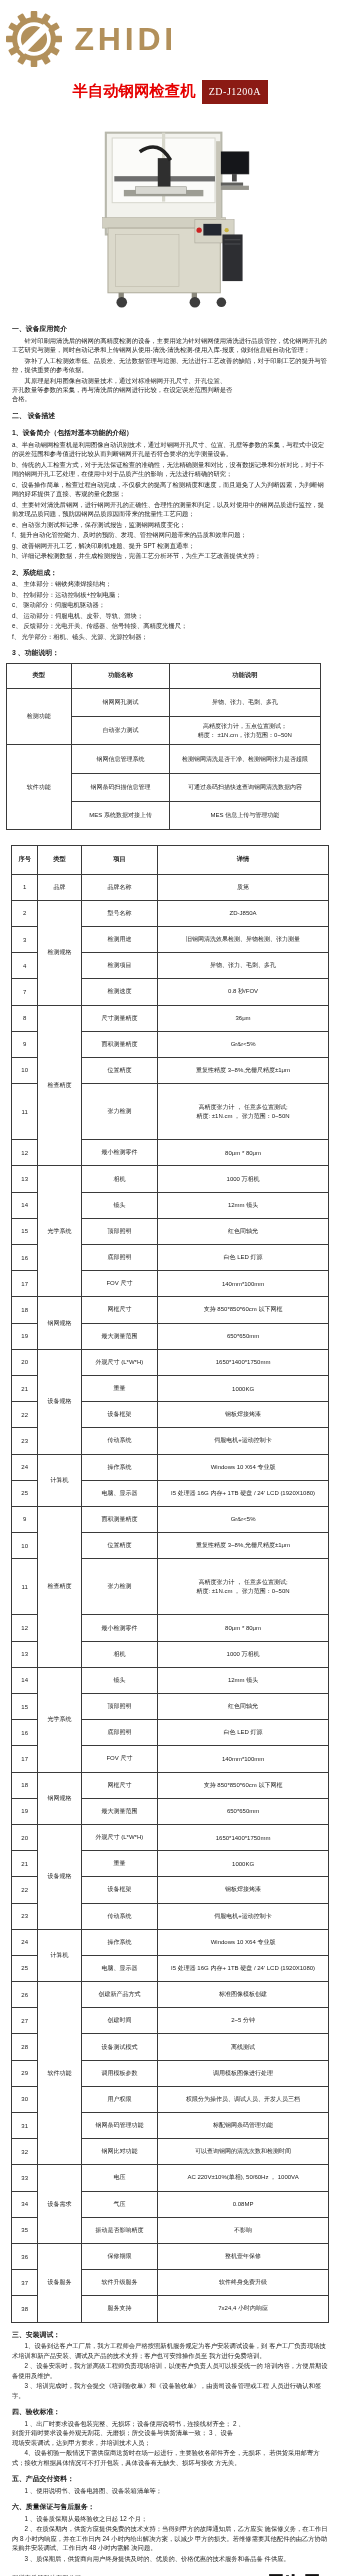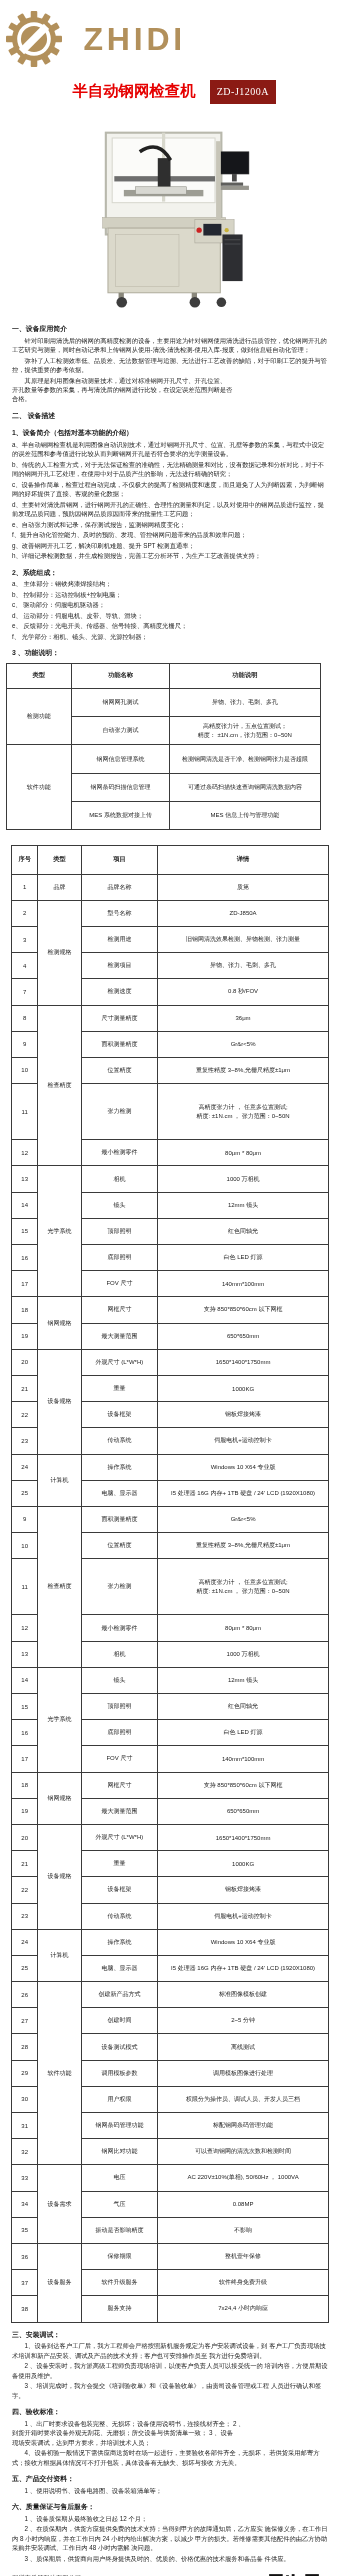--- a/index.html
+++ b/index.html
@@ -1,25 +1,25 @@
 <!DOCTYPE html>
 <html style="font-size:8.8px"><head>
 <meta charset="utf-8">
 <style>
   html,body{margin:0;padding:0;background:#ffffff;}
   body{width:340px;font-family:"Liberation Sans","DejaVu Sans",sans-serif;color:#1c1c1c;}
   .page{width:340px;min-height:2576px;position:relative;overflow:hidden;}
 
   
-  .logo-row{display:flex;align-items:center;gap:22px;padding:8.8px 0 0 5.5px;height:61px;}
+  .logo-row{display:flex;align-items:center;gap:13px;padding:8.8px 0 0 5.5px;height:61px;}
   .brand-text{font-size:32px;font-weight:800;letter-spacing:3.8px;color:#b2905b;line-height:1;}
 
   
   .title-row{display:flex;justify-content:center;align-items:center;gap:6.6px;margin-top:7.7px;height:28.5px;}
-  .page-title{font-family:Liberation Sans, sans-serif;font-size:15.4px;font-weight:bold;color:#e60000;margin:8px;}
+  .page-title{font-family:Liberation Sans, sans-serif;font-size:15.4px;font-weight:bold;color:#e60000;margin:0;}
   .model-badge{background:#8b1a14;color:#ffffff;font-family:Liberation Serif, serif;
     font-size:10px;padding:6.6px 6.6px;letter-spacing:0.5px;}
 
   
   .photo-wrap{display:flex;justify-content:center;margin-top:24px;height:187px;}
 
   
   .textzone{padding:0 12px;}
   .blk-h{font-weight:bold;font-size:6.9px;margin:7.1px 0 1.6px 0;}
   .blk-p{font-size:6.3px;line-height:1.5;margin:1.1px 0;white-space:pre-line;}

